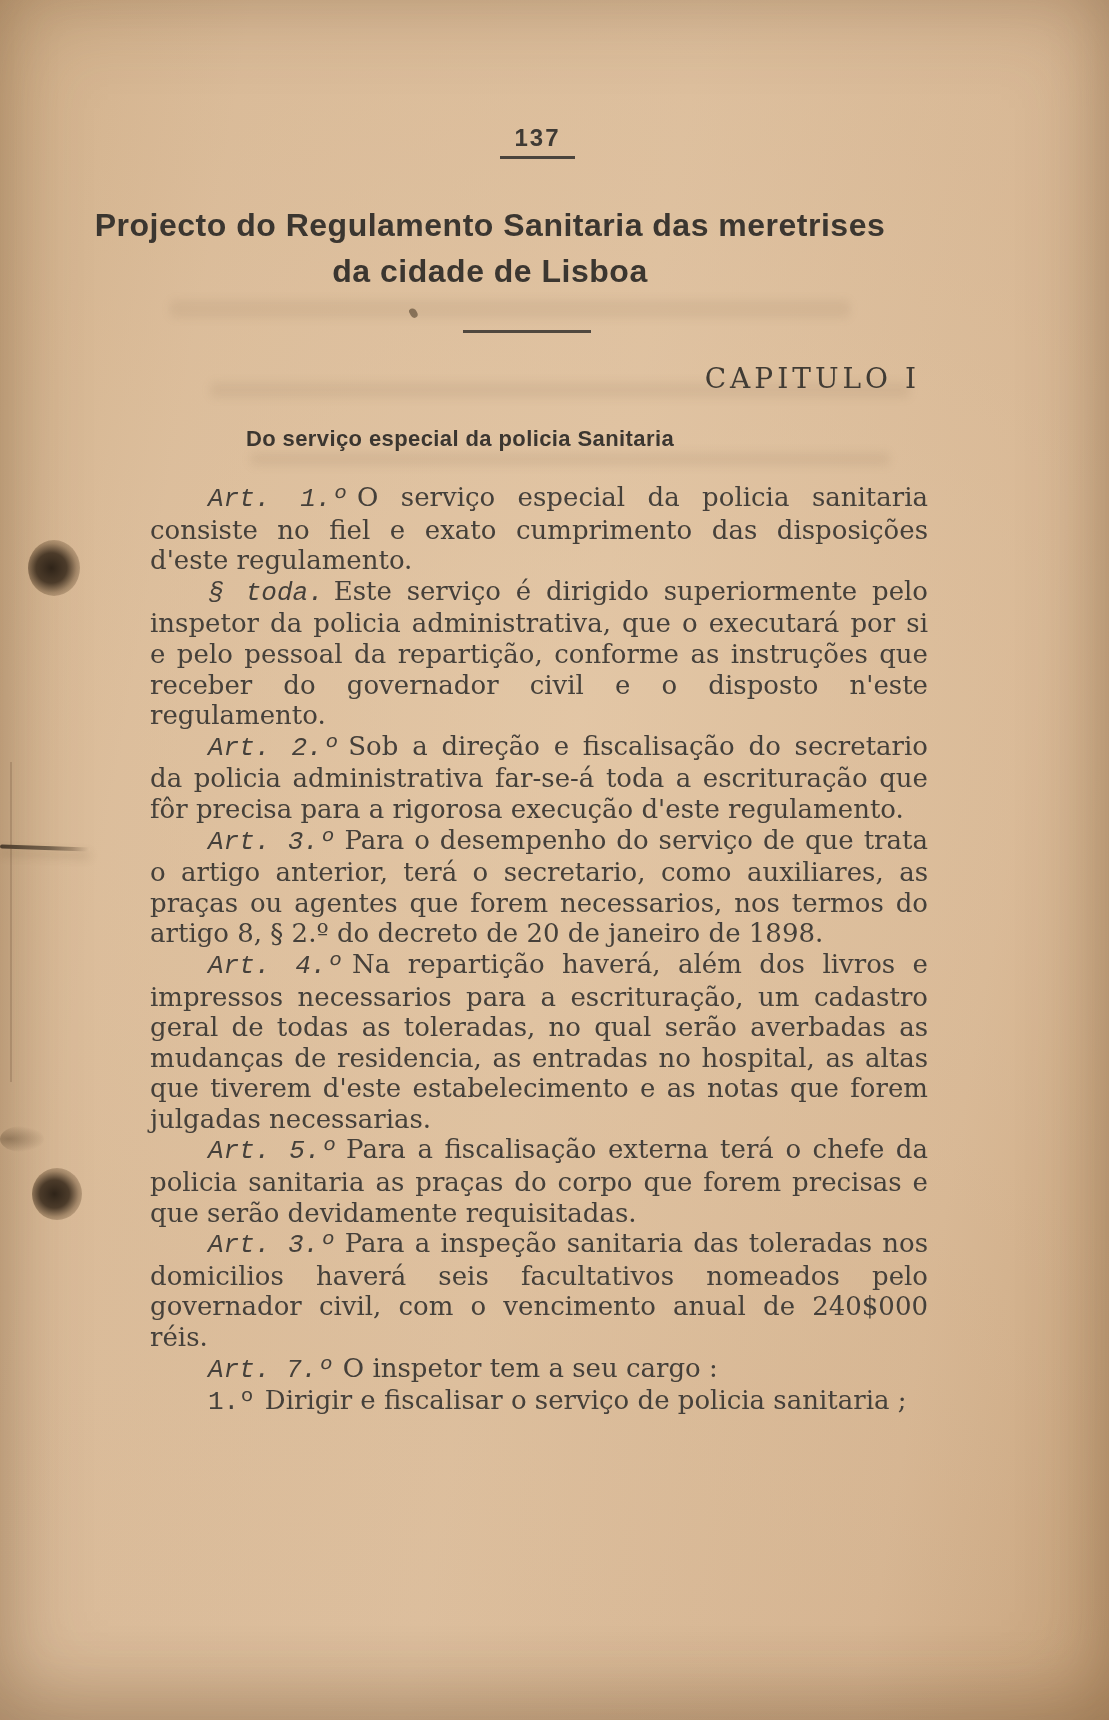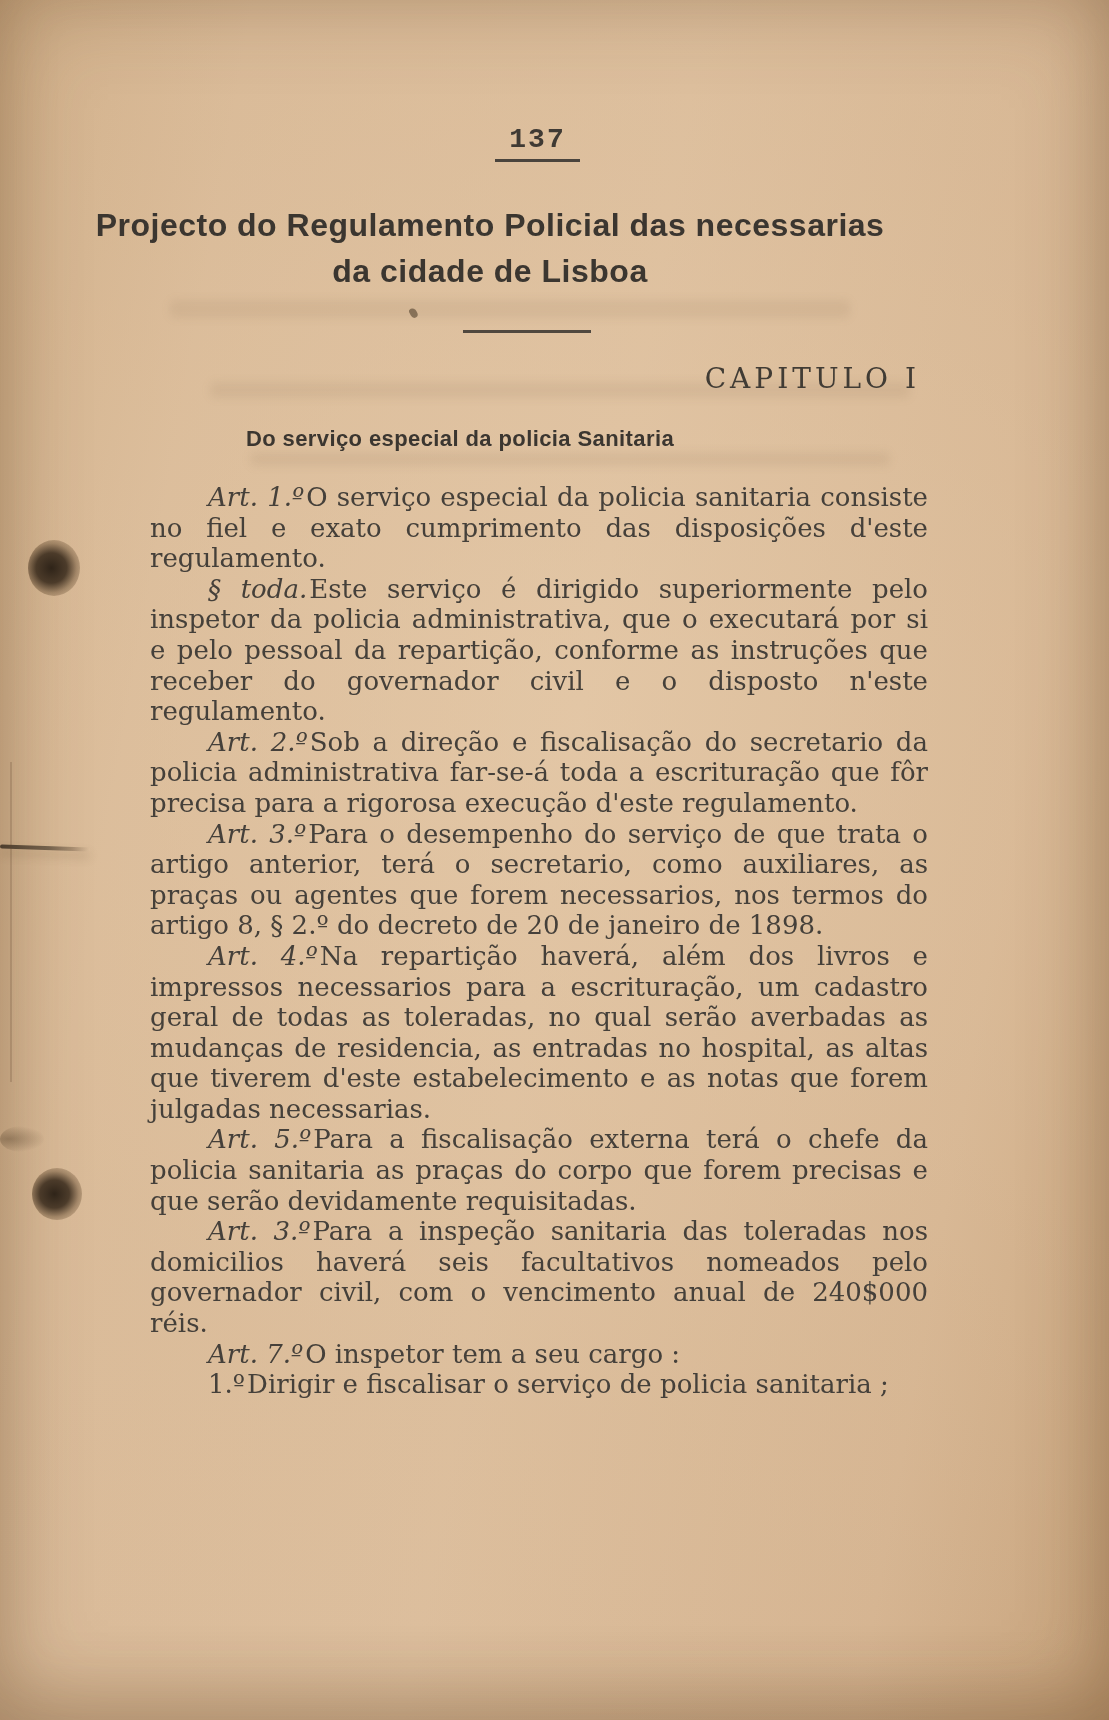--- a/index.html
+++ b/index.html
@@ -27,22 +27,22 @@
   }
   
   .pagenum-wrap {
     position: absolute;
     top: 124px; left: 0;
     width: 1075px;
     text-align: center;
   }
   .pagenum {
     display: inline-block;
-    font-family: Liberation Mono, monospace;
-    font-size: 28px;
+    font-family: Liberation Sans, sans-serif;
+    font-size: 24px;
     font-weight: 700;
     letter-spacing: 2px;
     color: #3f3a34;
     padding: 0 14px 4px 14px;
     border-bottom: 3px solid #4a443d;
   }
   .title {
     position: absolute;
     top: 202px; left: 60px;
     width: 860px;
@@ -93,21 +93,21 @@
     width: 778px;
     font-size: 26px;
     line-height: 30.6px;
     text-align: justify;
     color: #45403a;
   }
   .article {
     margin: 0;
     text-indent: 58px;
   }
-  .lead { margin-right: 2px; }
+  .lead { margin-right: 10px; font-family: Liberation Mono, monospace; }
   .lead.it { font-style: italic; }
   
   .blot {
     position: absolute;
     border-radius: 50%;
     background: radial-gradient(ellipse at 45% 50%,
       rgba(38,28,18,0.95) 0%,
       rgba(52,38,24,0.85) 38%,
       rgba(96,72,46,0.45) 62%,
       rgba(120,92,60,0.18) 80%,
@@ -167,21 +167,21 @@
 
   <div class="ghost ghost1"></div>
   <div class="ghost ghost2"></div>
   <div class="ghost ghost3"></div>
 
   <div class="pagenum-wrap">
     <span class="pagenum">137</span>
   </div>
 
   <h1 class="title">
-    <span>Projecto do Regulamento Policial das necessarias</span><br>
+    <span>Projecto do Regulamento Sanitaria das meretrises</span><br>
     <span>da cidade de Lisboa</span>
   </h1>
 
   <div class="speck"></div>
   <div class="divider"></div>
 
   <h2 class="chapter">CAPITULO I</h2>
 
   <h3 class="section">Do serviço especial da policia Sanitaria</h3>
 

